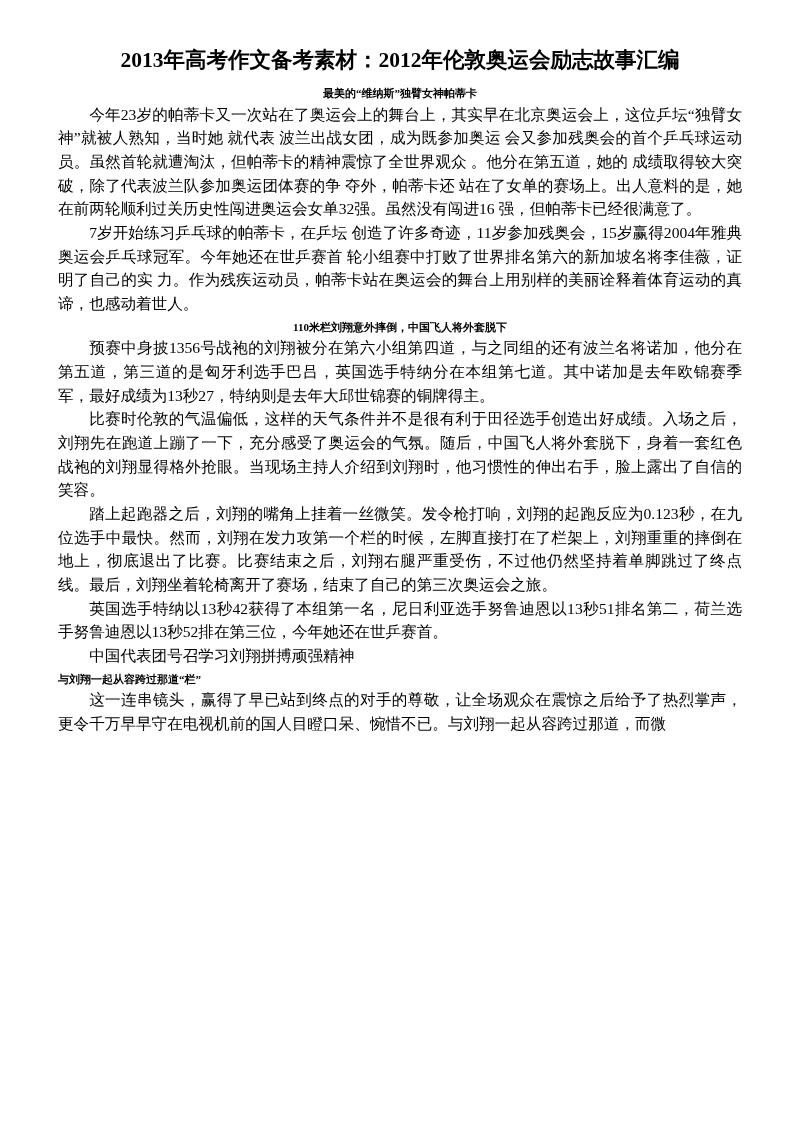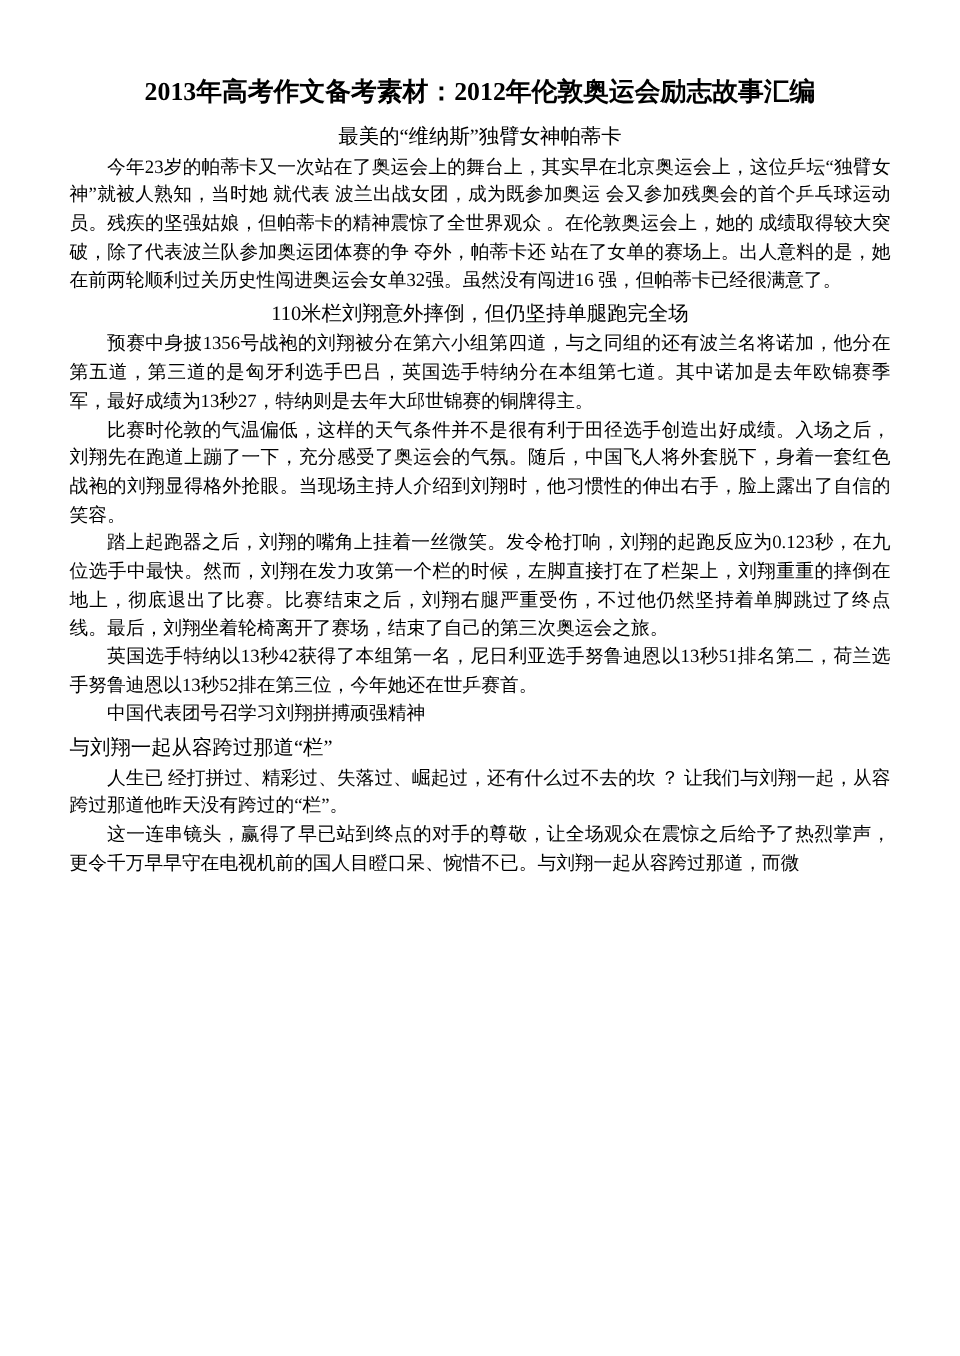--- a/index.html
+++ b/index.html
@@ -11,35 +11,35 @@
     width: 800px;
     height: 1130px;
     font-family: "Liberation Serif", "DejaVu Serif", serif;
     color: #000000;
     overflow: hidden;
   }
   .page {
     box-sizing: border-box;
     width: 800px;
     height: 1130px;
-    padding: 62px 58px 40px 58px;
+    padding: 46px 58px 40px 58px;
     position: relative;
   }
   .doc-title {
     text-align: center;
     font-size: 21.5px;
     font-weight: bold;
     letter-spacing: 0px;
     line-height: 1.35;
     margin: 0 0 10px 0;
   }
   .section-heading {
     text-align: center;
-    font-size: 17px;
-    font-weight: normal;
+    font-size: 11px;
+    font-weight: bold;
     line-height: 1.5;
     margin: 3px 0 1px 0;
   }
   .section-heading.left-ind {
     text-align: left;
   }
   p.body-para {
     font-size: 15.6px;
     line-height: 1.52;
     margin: 0;
@@ -53,26 +53,26 @@
   }
 </style>
 </head>
 <body>
 
 <div class="page">
 
   <h1 class="doc-title">2013年高考作文备考素材：2012年伦敦奥运会励志故事汇编</h1>
 
   <div class="section-heading">最美的“维纳斯”独臂女神帕蒂卡</div>
-  <p class="body-para">今年23岁的帕蒂卡又一次站在了奥运会上的舞台上，其实早在北京奥运会上，这位乒坛“独臂女神”就被人熟知，当时她  就代表  波兰出战女团，成为既参加奥运   会又参加残奥会的首个乒乓球运动员。残疾的坚强姑娘，但帕蒂卡的精神震惊了全世界观众  。在伦敦奥运会上，她的  成绩取得较大突破，除了代表波兰队参加奥运团体赛的争  夺外，帕蒂卡还  站在了女单的赛场上。出人意料的是，她在前两轮顺利过关历史性闯进奥运会女单32强。虽然没有闯进16 强，但帕蒂卡已经很满意了。</p>
+  <p class="body-para">今年23岁的帕蒂卡又一次站在了奥运会上的舞台上，其实早在北京奥运会上，这位乒坛“独臂女神”就被人熟知，当时她  就代表  波兰出战女团，成为既参加奥运   会又参加残奥会的首个乒乓球运动员。虽然首轮就遭淘汰，但帕蒂卡的精神震惊了全世界观众  。他分在第五道，她的  成绩取得较大突破，除了代表波兰队参加奥运团体赛的争  夺外，帕蒂卡还  站在了女单的赛场上。出人意料的是，她在前两轮顺利过关历史性闯进奥运会女单32强。虽然没有闯进16 强，但帕蒂卡已经很满意了。</p>
+  <p class="body-para">7岁开始练习乒乓球的帕蒂卡，在乒坛     创造了许多奇迹，11岁参加残奥会，15岁赢得2004年雅典奥运会乒乓球冠军。今年她还在世乒赛首  轮小组赛中打败了世界排名第六的新加坡名将李佳薇，证明了自己的实    力。作为残疾运动员，帕蒂卡站在奥运会的舞台上用别样的美丽诠释着体育运动的真谛，也感动着世人。</p>
 
-  <div class="section-heading">110米栏刘翔意外摔倒，但仍坚持单腿跑完全场</div>
+  <div class="section-heading">110米栏刘翔意外摔倒，中国飞人将外套脱下</div>
   <p class="body-para">预赛中身披1356号战袍的刘翔被分在第六小组第四道，与之同组的还有波兰名将诺加，他分在第五道，第三道的是匈牙利选手巴吕，英国选手特纳分在本组第七道。其中诺加是去年欧锦赛季军，最好成绩为13秒27，特纳则是去年大邱世锦赛的铜牌得主。</p>
   <p class="body-para">比赛时伦敦的气温偏低，这样的天气条件并不是很有利于田径选手创造出好成绩。入场之后，刘翔先在跑道上蹦了一下，充分感受了奥运会的气氛。随后，中国飞人将外套脱下，身着一套红色战袍的刘翔显得格外抢眼。当现场主持人介绍到刘翔时，他习惯性的伸出右手，脸上露出了自信的笑容。</p>
   <p class="body-para">踏上起跑器之后，刘翔的嘴角上挂着一丝微笑。发令枪打响，刘翔的起跑反应为0.123秒，在九位选手中最快。然而，刘翔在发力攻第一个栏的时候，左脚直接打在了栏架上，刘翔重重的摔倒在地上，彻底退出了比赛。比赛结束之后，刘翔右腿严重受伤，不过他仍然坚持着单脚跳过了终点线。最后，刘翔坐着轮椅离开了赛场，结束了自己的第三次奥运会之旅。</p>
   <p class="body-para">英国选手特纳以13秒42获得了本组第一名，尼日利亚选手努鲁迪恩以13秒51排名第二，荷兰选手努鲁迪恩以13秒52排在第三位，今年她还在世乒赛首。</p>
   <p class="body-para indent1">中国代表团号召学习刘翔拼搏顽强精神</p>
 
   <div class="section-heading left-ind">与刘翔一起从容跨过那道“栏”</div>
-  <p class="body-para">人生已   经打拼过、精彩过、失落过、崛起过，还有什么过不去的坎  ？  让我们与刘翔一起，从容跨过那道他昨天没有跨过的“栏”。</p>
   <p class="body-para">这一连串镜头，赢得了早已站到终点的对手的尊敬，让全场观众在震惊之后给予了热烈掌声，更令千万早早守在电视机前的国人目瞪口呆、惋惜不已。与刘翔一起从容跨过那道，而微</p>
 
 </div>
 
 </body></html>

